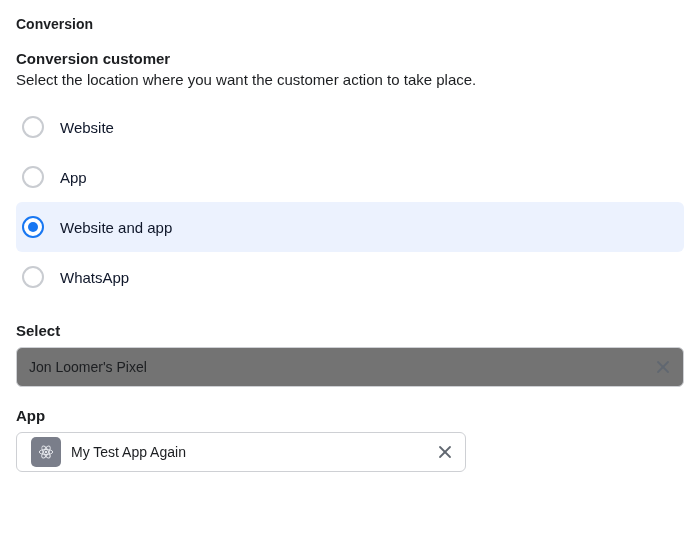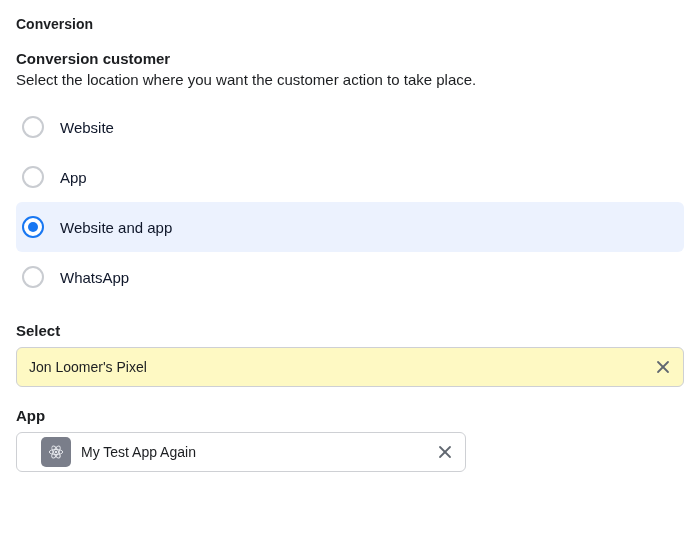--- a/index.html
+++ b/index.html
@@ -79,26 +79,26 @@
       margin-top: 20px;
       margin-bottom: 8px;
     }
     .input-pill {
       display: flex;
       align-items: center;
       border: 1px solid #ced0d4;
       border-radius: 6px;
       height: 40px;
       padding: 0 8px 0 12px;
-      background: #fef9c3;
+      background: #737373;
     }
     .input-pill.app {
       background: #ffffff;
       width: 450px;
-      padding-left: 24px;
+      padding-left: 14px;
     }
     .input-text {
       font-size: 14px;
       color: #1c1e21;
       flex: 1;
       white-space: nowrap;
       overflow: hidden;
     }
     .close-btn {
       width: 24px;

